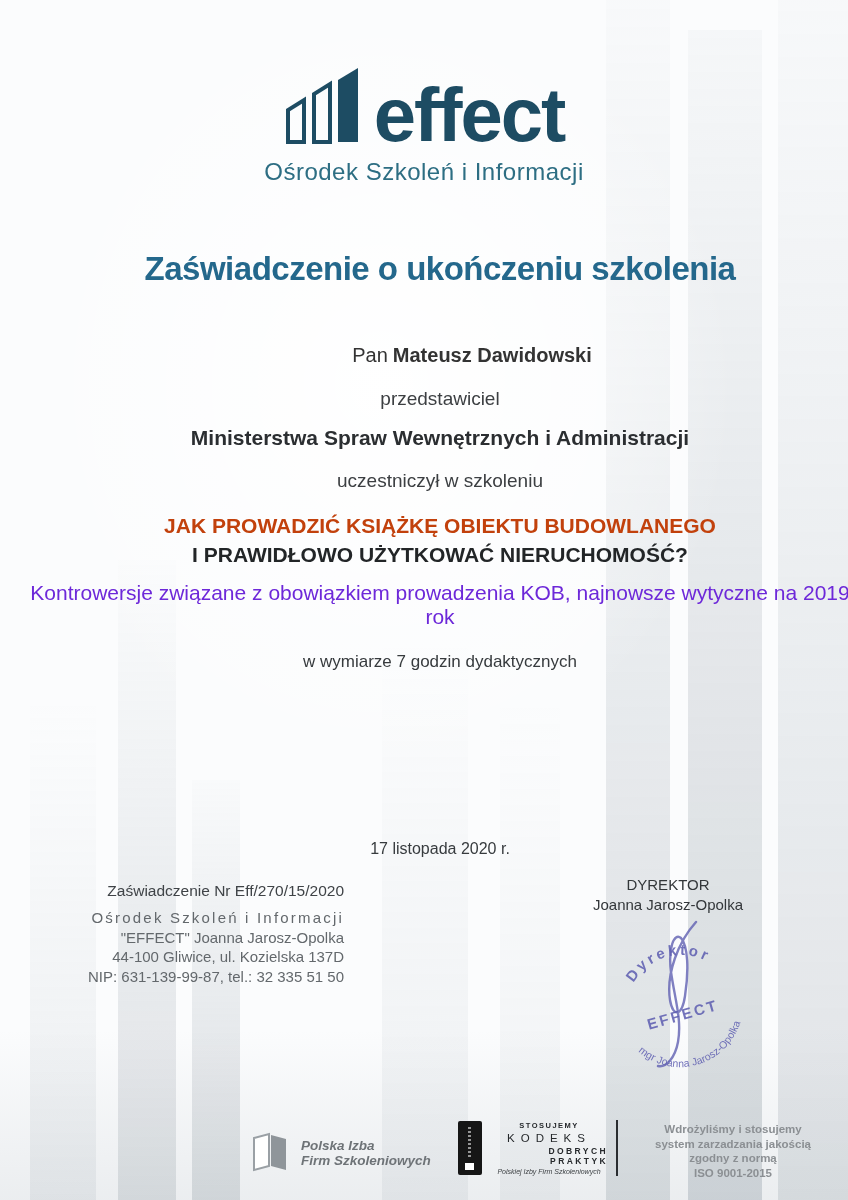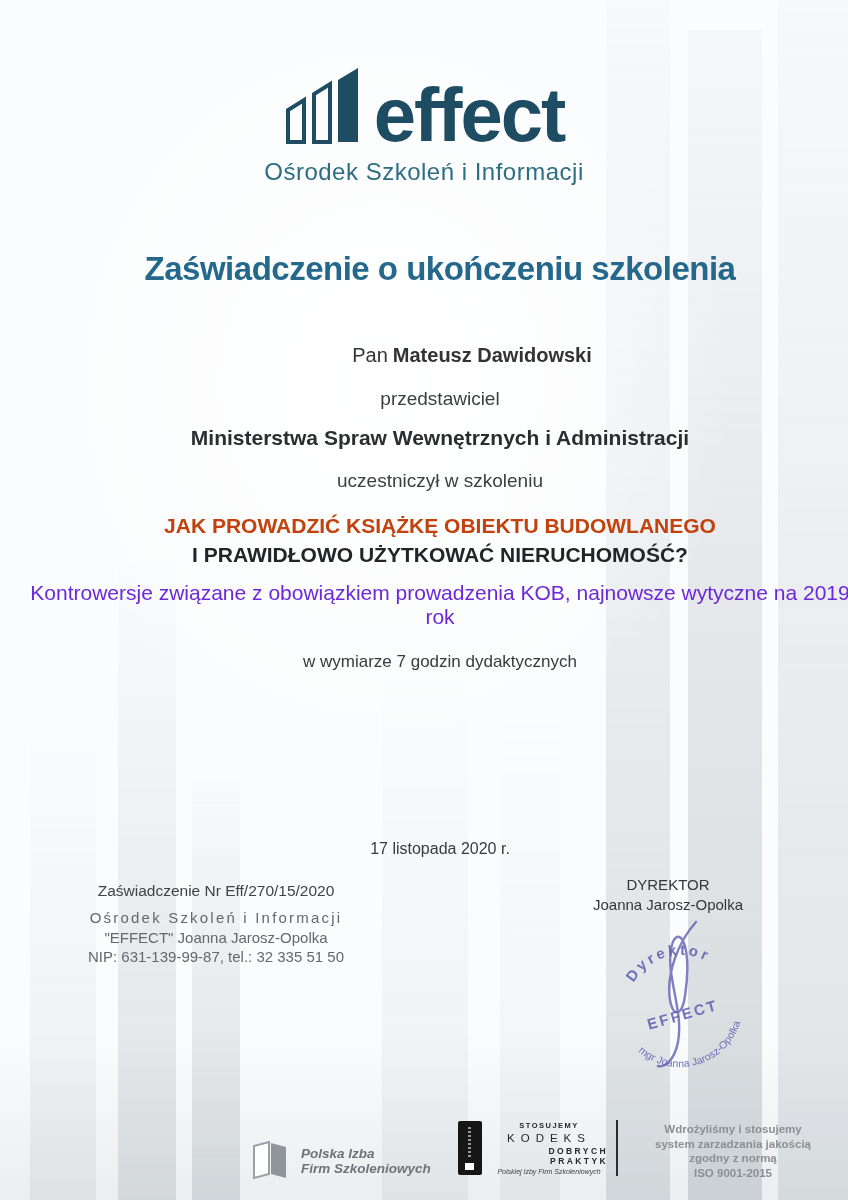--- a/index.html
+++ b/index.html
@@ -36,34 +36,34 @@
   .pan-line b{margin-left:5px;}
   .role-line{top:388px; font-size:19px; color:#3c3f42;}
   .org-line{top:426px; font-size:21px; font-weight:bold; color:#2b2e31;}
   .part-line{top:470px; font-size:19px; color:#3c3f42;}
   .course1{top:514px; font-size:21px; font-weight:bold; color:#c2410c;}
   .course2{top:543px; font-size:21px; font-weight:bold; color:#222527;}
   .course-sub{top:581px; font-size:21px; color:#6d28d9;}
   .duration{top:652px; font-size:17px; color:#373b3e;}
   .date-line{top:840px; font-size:16px; color:#373b3e;}
   
-  .issuer{position:absolute; left:88px; top:882px; text-align:center;}
+  .issuer{position:absolute; left:88px; top:882px; text-align:right;}
   .cert-no{font-size:15.5px; color:#3f4347; margin-bottom:8px;}
   .issuer-line{font-size:15px; color:#63686c; line-height:19.5px;}
   .issuer-line.spread{letter-spacing:2.2px;}
   
   .director{position:absolute; left:556px; top:876px; width:224px; text-align:center;}
   .dir-title{font-size:15px; color:#33373a;}
   .dir-name{font-size:15px; color:#33373a; margin-top:3px;}
   .stamp-wrap{position:absolute; left:578px; top:908px; width:206px; height:170px;}
   
   .foot-text{position:absolute; font-size:11.5px; font-weight:bold; color:#8b8f93; line-height:14.5px;}
   .reg-block{left:45px; top:1122px;}
   .iso-block{left:655px; top:1122px;text-align:center;}
-  .pifs{position:absolute; left:250px; top:1130px; display:flex; align-items:center; gap:9px;margin-top:8px;}
+  .pifs{position:absolute; left:250px; top:1130px; display:flex; align-items:center; gap:9px;}
   .pifs-text{font-size:13.5px; font-weight:bold; font-style:italic; color:#6e7377; line-height:15px;}
   .kodeks{position:absolute; left:458px; top:1120px; display:flex; align-items:center; gap:8px;}
   .kbadge{position:relative; width:24px; height:54px; background:#161616; border-radius:2px;}
   .kbadge .vmark{position:absolute; left:10px; top:6px; width:3px; height:30px;
     background:repeating-linear-gradient(180deg, rgba(255,255,255,.55) 0 2px, transparent 2px 4px);}
   .kbadge .wsq{position:absolute; left:7px; bottom:5px; width:9px; height:7px; background:#fff;}
   .ktext{text-align:center; color:#26292c; width:118px;}
   .k1{font-size:7.5px; font-weight:bold; letter-spacing:1.5px;}
   .k2{font-size:11.5px; letter-spacing:6px; margin-top:2px;}
   .k3{font-size:8.5px; font-weight:bold; letter-spacing:2.4px; margin-top:2px;text-align:right;}
@@ -113,20 +113,21 @@
   <div class="cline course1">JAK PROWADZIĆ KSIĄŻKĘ OBIEKTU BUDOWLANEGO</div>
   <div class="cline course2">I PRAWIDŁOWO UŻYTKOWAĆ NIERUCHOMOŚĆ?</div>
   <div class="cline course-sub">Kontrowersje związane z obowiązkiem prowadzenia KOB, najnowsze wytyczne na 2019 rok</div>
   <div class="cline duration">w wymiarze 7 godzin dydaktycznych</div>
   <div class="cline date-line">17 listopada 2020 r.</div>
 
   <div class="issuer">
     <div class="cert-no">Zaświadczenie Nr Eff/270/15/2020</div>
     <div class="issuer-line spread">Ośrodek Szkoleń i Informacji</div>
     <div class="issuer-line">"EFFECT" Joanna Jarosz-Opolka</div>
+    <div class="issuer-line">44-100 Gliwice,  ul. Kozielska 137D</div>
     <div class="issuer-line">NIP: 631-139-99-87, tel.: 32 335 51 50</div>
   </div>
 
   <div class="director">
     <div class="dir-title">DYREKTOR</div>
     <div class="dir-name">Joanna Jarosz-Opolka</div>
   </div>
   <div class="stamp-wrap">
     <svg width="206" height="170" viewBox="0 0 206 170">
       <g transform="rotate(-16 103 100)" opacity="0.85">

